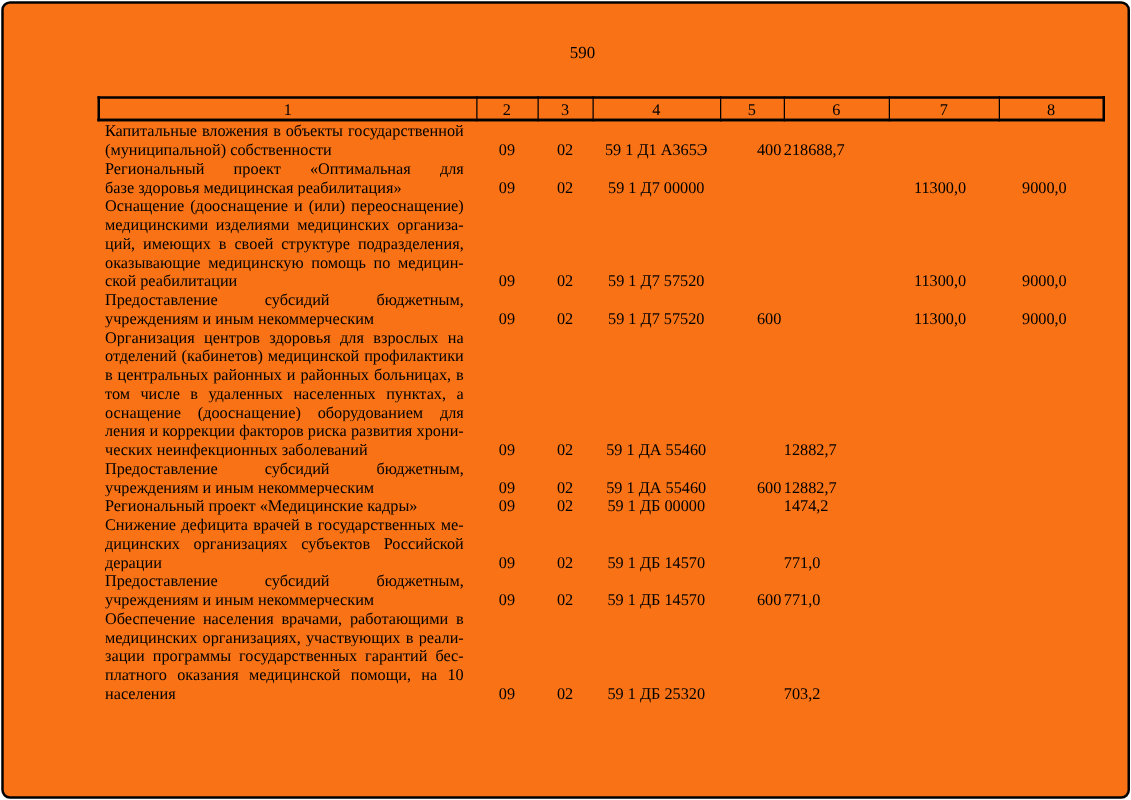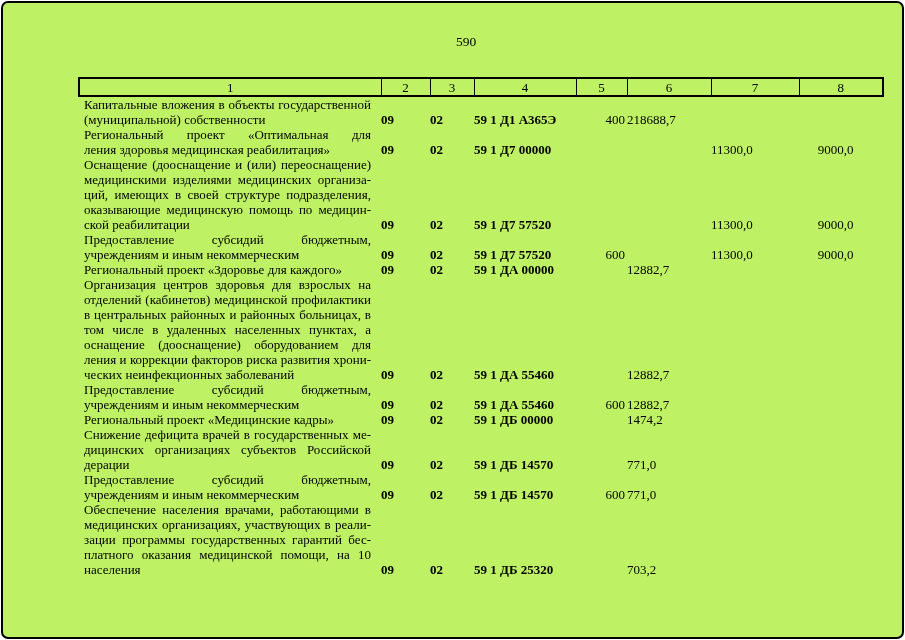--- a/index.html
+++ b/index.html
@@ -16,21 +16,21 @@
     overflow: hidden;
   }
   .page {
     position: absolute;
     left: 1px;
     top: 1px;
     width: 899px;
     height: 634px;
     border: 2px solid #000000;
     border-radius: 7px;
-    background: #bef264;
+    background: #f97316;
   }
   .page-number {
     position: absolute;
     top: 31px;
     left: 27px;
     right: 0;
     text-align: center;
     font-size: 13.5px;
     line-height: 15px;
   }
@@ -66,24 +66,24 @@
   .line {
     height: 15px;
     overflow: hidden;
   }
   .line.just {
     text-align: justify;
     text-align-last: justify;
     text-justify: inter-word;
   }
   .line.last { text-align: left; }
-  td.c2, td.c3, td.c4 { text-align: left; font-weight: bold; }
+  td.c2, td.c3, td.c4 { text-align: center; }
   td.c5 { text-align: right; padding-right: 2px; }
   td.c6 { padding-right: 8px; }
-  td.c7 { text-align: left; padding-right: 6px; }
+  td.c7 { text-align: center; padding-right: 6px; }
   td.c8 { text-align: center; padding-right: 11px; }
 </style>
 </head>
 <body>
 
 <div class="page">
   <div class="page-number">590</div>
 
   <table class="budget">
     <colgroup>
@@ -119,21 +119,21 @@
     <td class="c4">59 1 Д1 А365Э</td>
     <td class="c5">400</td>
     <td class="c6">218688,7</td>
     <td class="c7"></td>
     <td class="c8"></td>
   </tr>
 
   <tr>
     <td class="c1">
             <div class="line just">Региональный проект «Оптимальная для восстанов-</div>
-            <div class="line last">ления здоровья медицинская реабилитация»</div>
+            <div class="line last">базе здоровья медицинская реабилитация»</div>
           </td>
     <td class="c2">09</td>
     <td class="c3">02</td>
     <td class="c4">59 1 Д7 00000</td>
     <td class="c5"></td>
     <td class="c6"></td>
     <td class="c7">11300,0</td>
     <td class="c8">9000,0</td>
   </tr>
 
@@ -161,32 +161,20 @@
           </td>
     <td class="c2">09</td>
     <td class="c3">02</td>
     <td class="c4">59 1 Д7 57520</td>
     <td class="c5">600</td>
     <td class="c6"></td>
     <td class="c7">11300,0</td>
     <td class="c8">9000,0</td>
   </tr>
 
-  <tr>
-    <td class="c1">
-            <div class="line last">Региональный проект «Здоровье для каждого»</div>
-          </td>
-    <td class="c2">09</td>
-    <td class="c3">02</td>
-    <td class="c4">59 1 ДА 00000</td>
-    <td class="c5"></td>
-    <td class="c6">12882,7</td>
-    <td class="c7"></td>
-    <td class="c8"></td>
-  </tr>
 
   <tr>
     <td class="c1">
             <div class="line just">Организация центров здоровья для взрослых на базе</div>
             <div class="line just">отделений (кабинетов) медицинской профилактики</div>
             <div class="line just">в центральных районных и районных больницах, в</div>
             <div class="line just">том числе в удаленных населенных пунктах, а также</div>
             <div class="line just">оснащение (дооснащение) оборудованием для выяв-</div>
             <div class="line just">ления и коррекции факторов риска развития хрони-</div>
             <div class="line last">ческих неинфекционных заболеваний</div>

